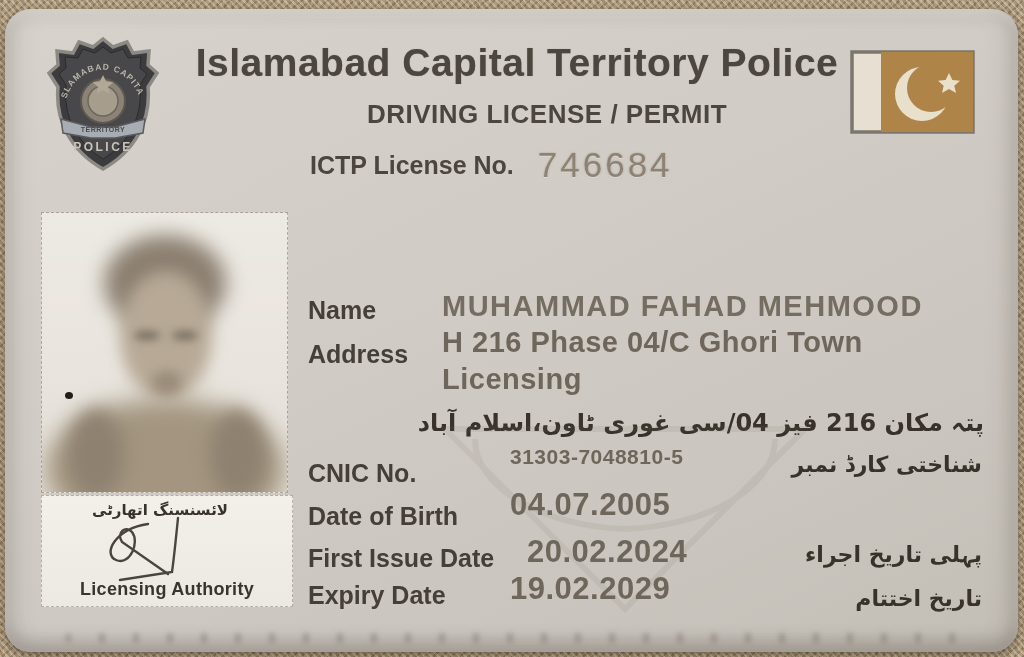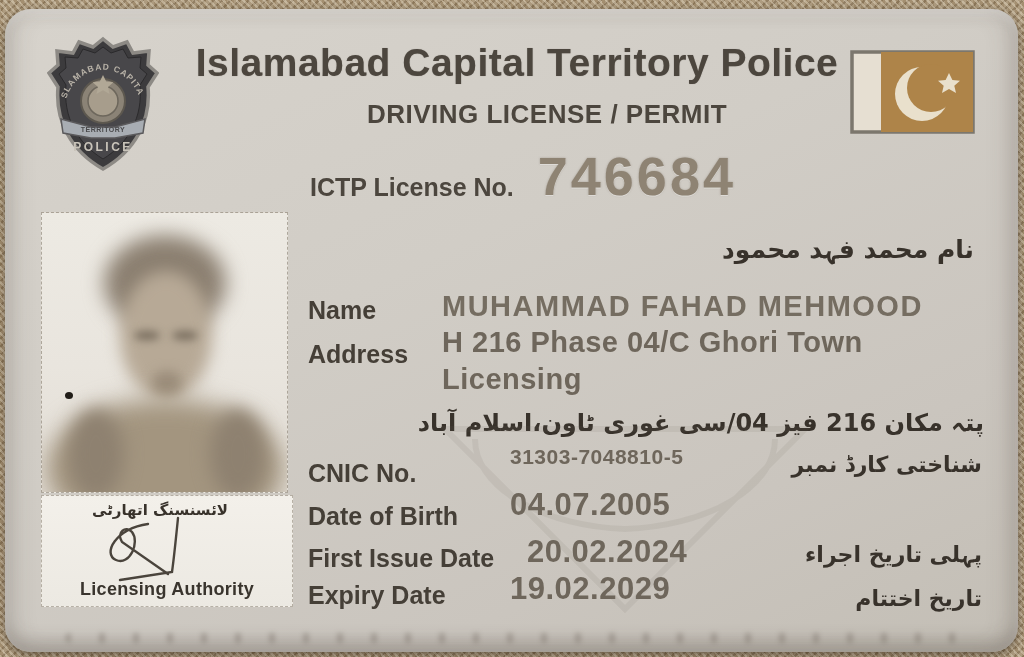--- a/index.html
+++ b/index.html
@@ -23,21 +23,21 @@
                inset -12px 0 22px rgba(70,60,50,.12);
   }
   .t{position:absolute;white-space:nowrap;}
   .title{left:0;width:1024px;top:32px;text-align:center;
     font-size:39px;font-weight:700;color:#4c463e;letter-spacing:.5px;
     text-shadow:0 0 1px rgba(76,70,62,.4);}
   .subtitle{left:60px;width:964px;top:90px;text-align:center;
     font-size:26px;font-weight:700;color:#4c463e;letter-spacing:.5px;}
   .license-row{left:305px;top:136px;display:flex;align-items:flex-end;gap:24px;}
   .license-label{font-size:25px;font-weight:700;color:#4c463e;padding-bottom:5px;}
-  .license-value{font-size:54px;font-weight:700;color:#8e8373;letter-spacing:3px;
+  .license-value{font-size:35px;font-weight:400;color:#8e8373;letter-spacing:3px;
     text-shadow:0 1px 0 rgba(255,255,255,.45),0 0 2px rgba(110,100,85,.5);}
   
   .badge{left:42px;top:26px;width:112px;height:138px;}
   
   .flag{left:845px;top:41px;width:125px;height:84px;}
   
   .photo{
     left:36px;top:203px;width:245px;height:279px;
     background:linear-gradient(180deg,#edeae3 0%,#e9e5de 55%,#e2ddd5 100%);
     border:1px dashed rgba(125,115,100,.55);
@@ -132,21 +132,20 @@
   <div class="t ink-dot"></div>
 
   <div class="t sigbox">
     <div class="t sig-urdu urdu">لائسنسنگ اتھارٹی</div>
     <svg class="sig-svg" width="170" height="72" viewBox="0 0 170 72">
       <path d="M66 10 C34 14 20 40 34 46 C48 52 58 28 50 18 C44 11 34 18 40 28 L86 60 M96 4 C94 24 92 44 90 58 L38 66" fill="none" stroke="#4a443c" stroke-width="2.4" stroke-linecap="round"></path>
     </svg>
     <div class="t sig-eng">Licensing Authority</div>
   </div>
 
-  <div class="t urdu urdu-name">نام محمد فہد محمود</div>
 
   <div class="t lbl" style="left:303px;top:287px">Name</div>
   <div class="t val name" style="left:437px;top:281px">MUHAMMAD FAHAD MEHMOOD</div>
   <div class="t lbl" style="left:303px;top:331px">Address</div>
   <div class="t val" style="left:437px;top:317px">H 216 Phase 04/C Ghori Town</div>
   <div class="t val" style="left:437px;top:354px">Licensing</div>
   <div class="t urdu urdu-addr">پتہ مکان 216 فیز 04/سی غوری ٹاون،اسلام آباد</div>
 
   <svg class="t wm" width="420" height="220" viewBox="0 0 420 220">
     <path d="M30 20 L210 200 L390 20 Z M60 30 A160 90 0 0 0 210 120 A160 90 0 0 0 360 30" fill="none" stroke="#6f695f" stroke-width="6"></path>

